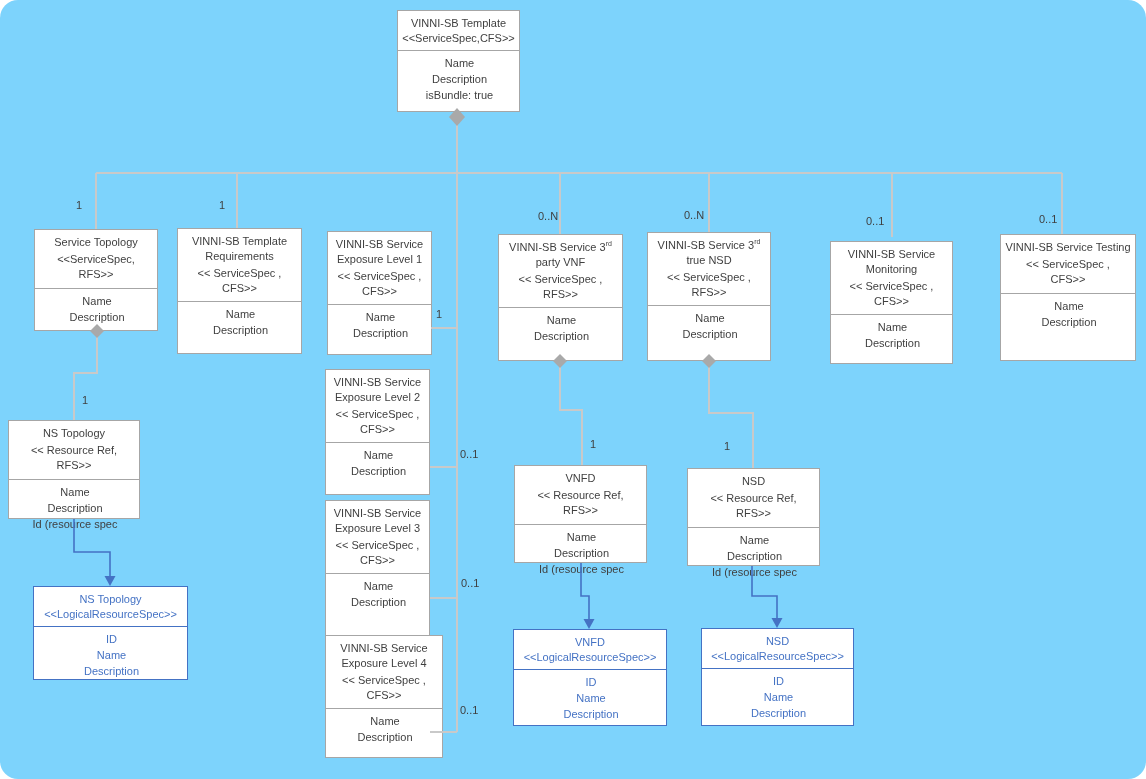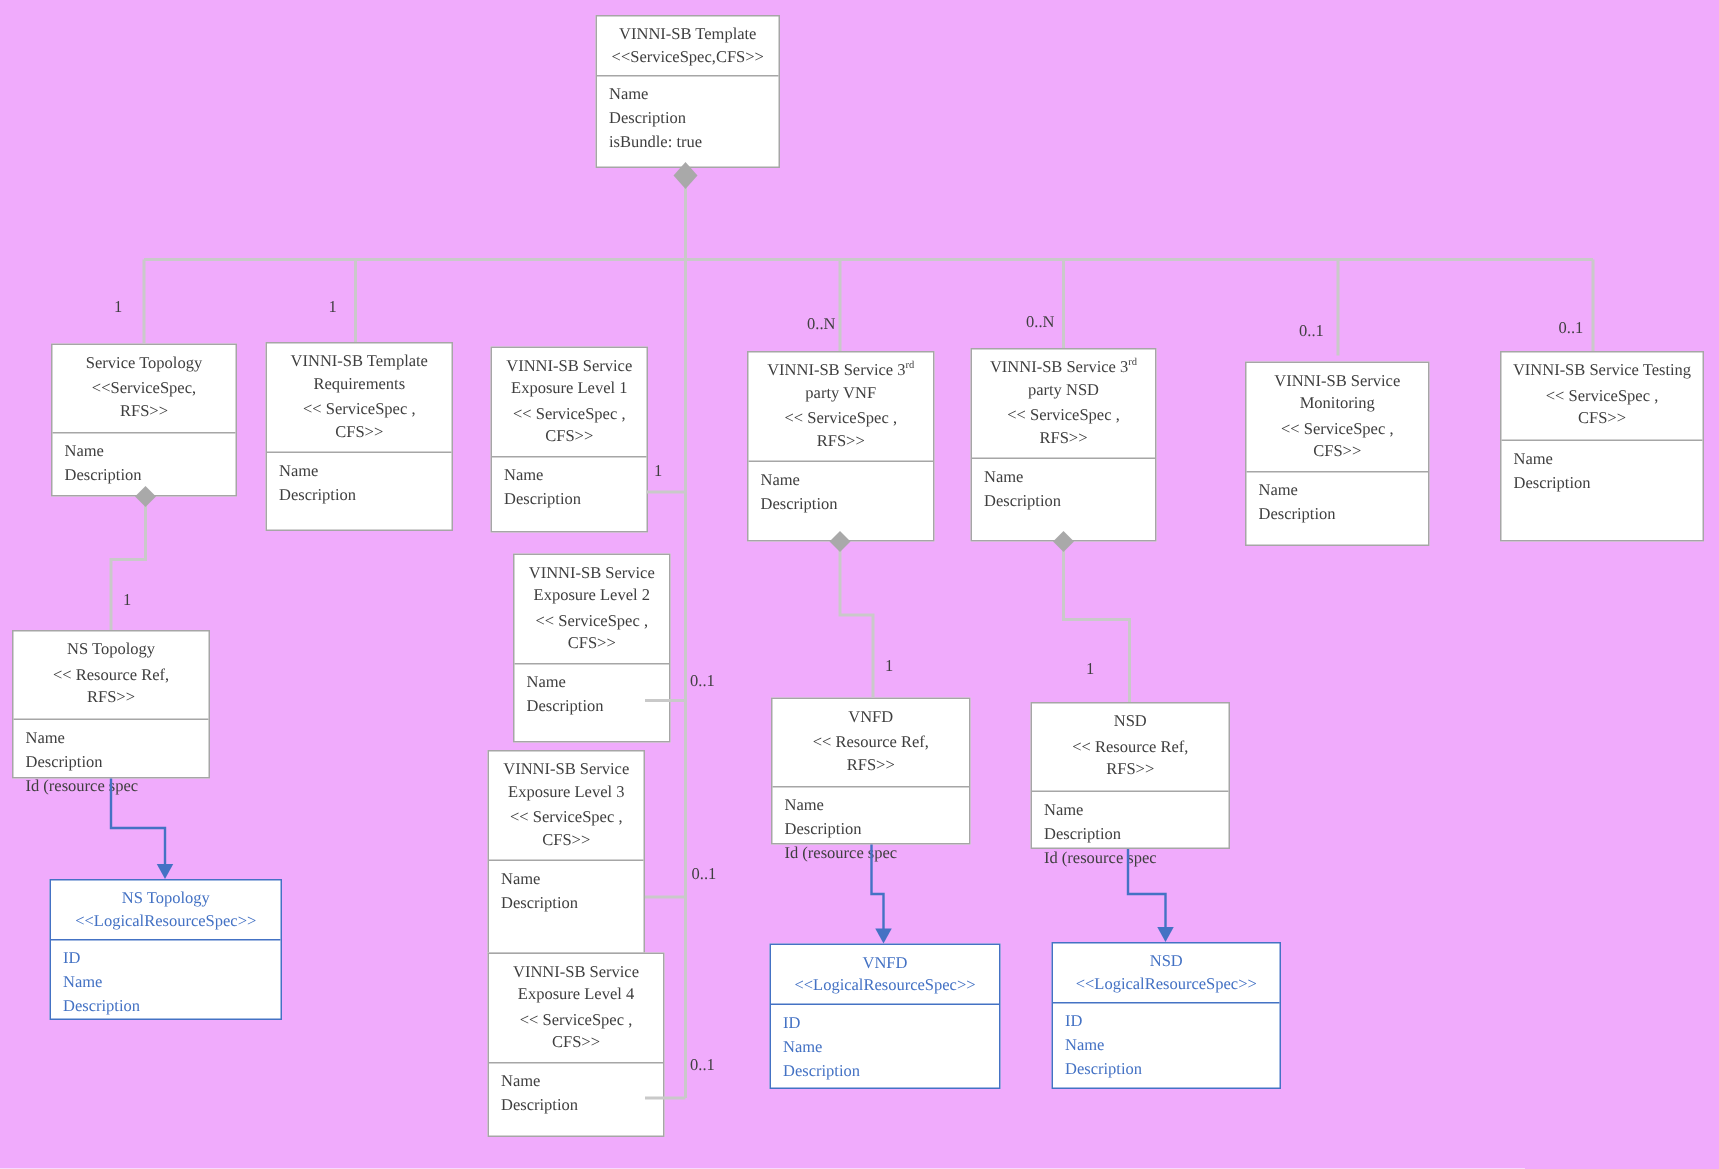--- a/index.html
+++ b/index.html
@@ -1,27 +1,27 @@
 <!DOCTYPE html>
 <html><head>
 <meta charset="utf-8">
 <style>
   html,body{margin:0;padding:0;background:#ffffff;}
   #canvas{
-    position:relative;width:1146px;height:779px;background:#f0abfc;
-    font-family:Liberation Serif, serif;color:#3f3f3f;overflow:hidden;
+    position:relative;width:1146px;height:779px;background:#7dd3fc;
+    font-family:Liberation Sans, sans-serif;color:#3f3f3f;overflow:hidden;border-radius:18px;
   }
   .node{
     position:absolute;background:#ffffff;border:1px solid #a6a6a6;
     font-size:11px;line-height:1.35;box-sizing:border-box;z-index:1;
   }
   .node .hdr{
     text-align:center;padding:5px 2px 4px 2px;border-bottom:1px solid #a6a6a6;
   }
-  .node .bod{padding:4px 6px 4px 8px;text-align:left;}
+  .node .bod{padding:4px 6px 4px 8px;text-align:center;}
   .node .bod div{line-height:16px;white-space:nowrap;}
   .st-wrap{max-width:96px;margin:2px auto;}
   .node.blue{border-color:#4472c4;color:#4472c4;}
   .node.blue .hdr{border-bottom-color:#4472c4;}
   .mult{
     position:absolute;font-size:11px;color:#3f3f3f;z-index:3;
     background:transparent;white-space:nowrap;
   }
   sup{font-size:7px;line-height:0;}
   svg#edges{position:absolute;left:0;top:0;z-index:2;pointer-events:none;}
@@ -118,21 +118,21 @@
       <div class="st-wrap">&lt;&lt; ServiceSpec , RFS&gt;&gt;</div>
     </div>
     <div class="bod">
       <div>Name</div>
       <div>Description</div>
     </div>
   </div>
 
   <div class="node" style="left:647px;top:232px;width:124px;height:129px">
     <div class="hdr">
-      <div><span>VINNI-SB Service 3</span><sup>rd</sup> <span>party NSD</span></div>
+      <div><span>VINNI-SB Service 3</span><sup>rd</sup> <span>true NSD</span></div>
       <div class="st-wrap">&lt;&lt; ServiceSpec , RFS&gt;&gt;</div>
     </div>
     <div class="bod">
       <div>Name</div>
       <div>Description</div>
     </div>
   </div>
 
   <div class="node" style="left:830px;top:241px;width:123px;height:123px">
     <div class="hdr">
@@ -149,21 +149,21 @@
     <div class="hdr">
       <div>VINNI-SB Service Testing</div>
       <div class="st-wrap">&lt;&lt; ServiceSpec , CFS&gt;&gt;</div>
     </div>
     <div class="bod">
       <div>Name</div>
       <div>Description</div>
     </div>
   </div>
 
-  <div class="node" style="left:342px;top:369px;width:105px;height:126px">
+  <div class="node" style="left:325px;top:369px;width:105px;height:126px">
     <div class="hdr">
       <div>VINNI-SB Service Exposure Level 2</div>
       <div class="st-wrap">&lt;&lt; ServiceSpec , CFS&gt;&gt;</div>
     </div>
     <div class="bod">
       <div>Name</div>
       <div>Description</div>
     </div>
   </div>
 

